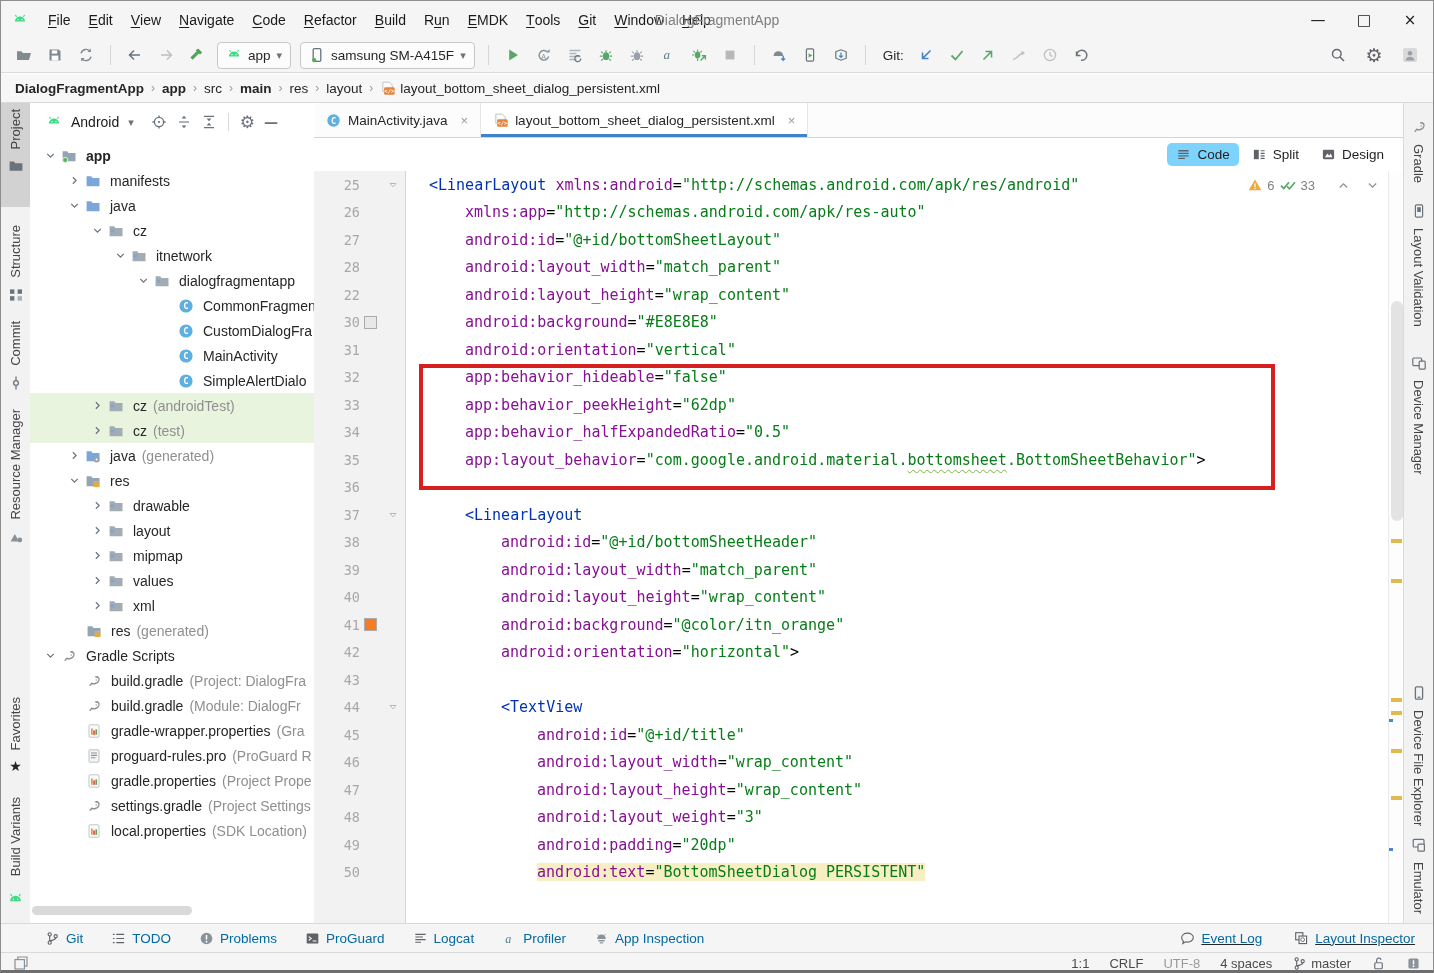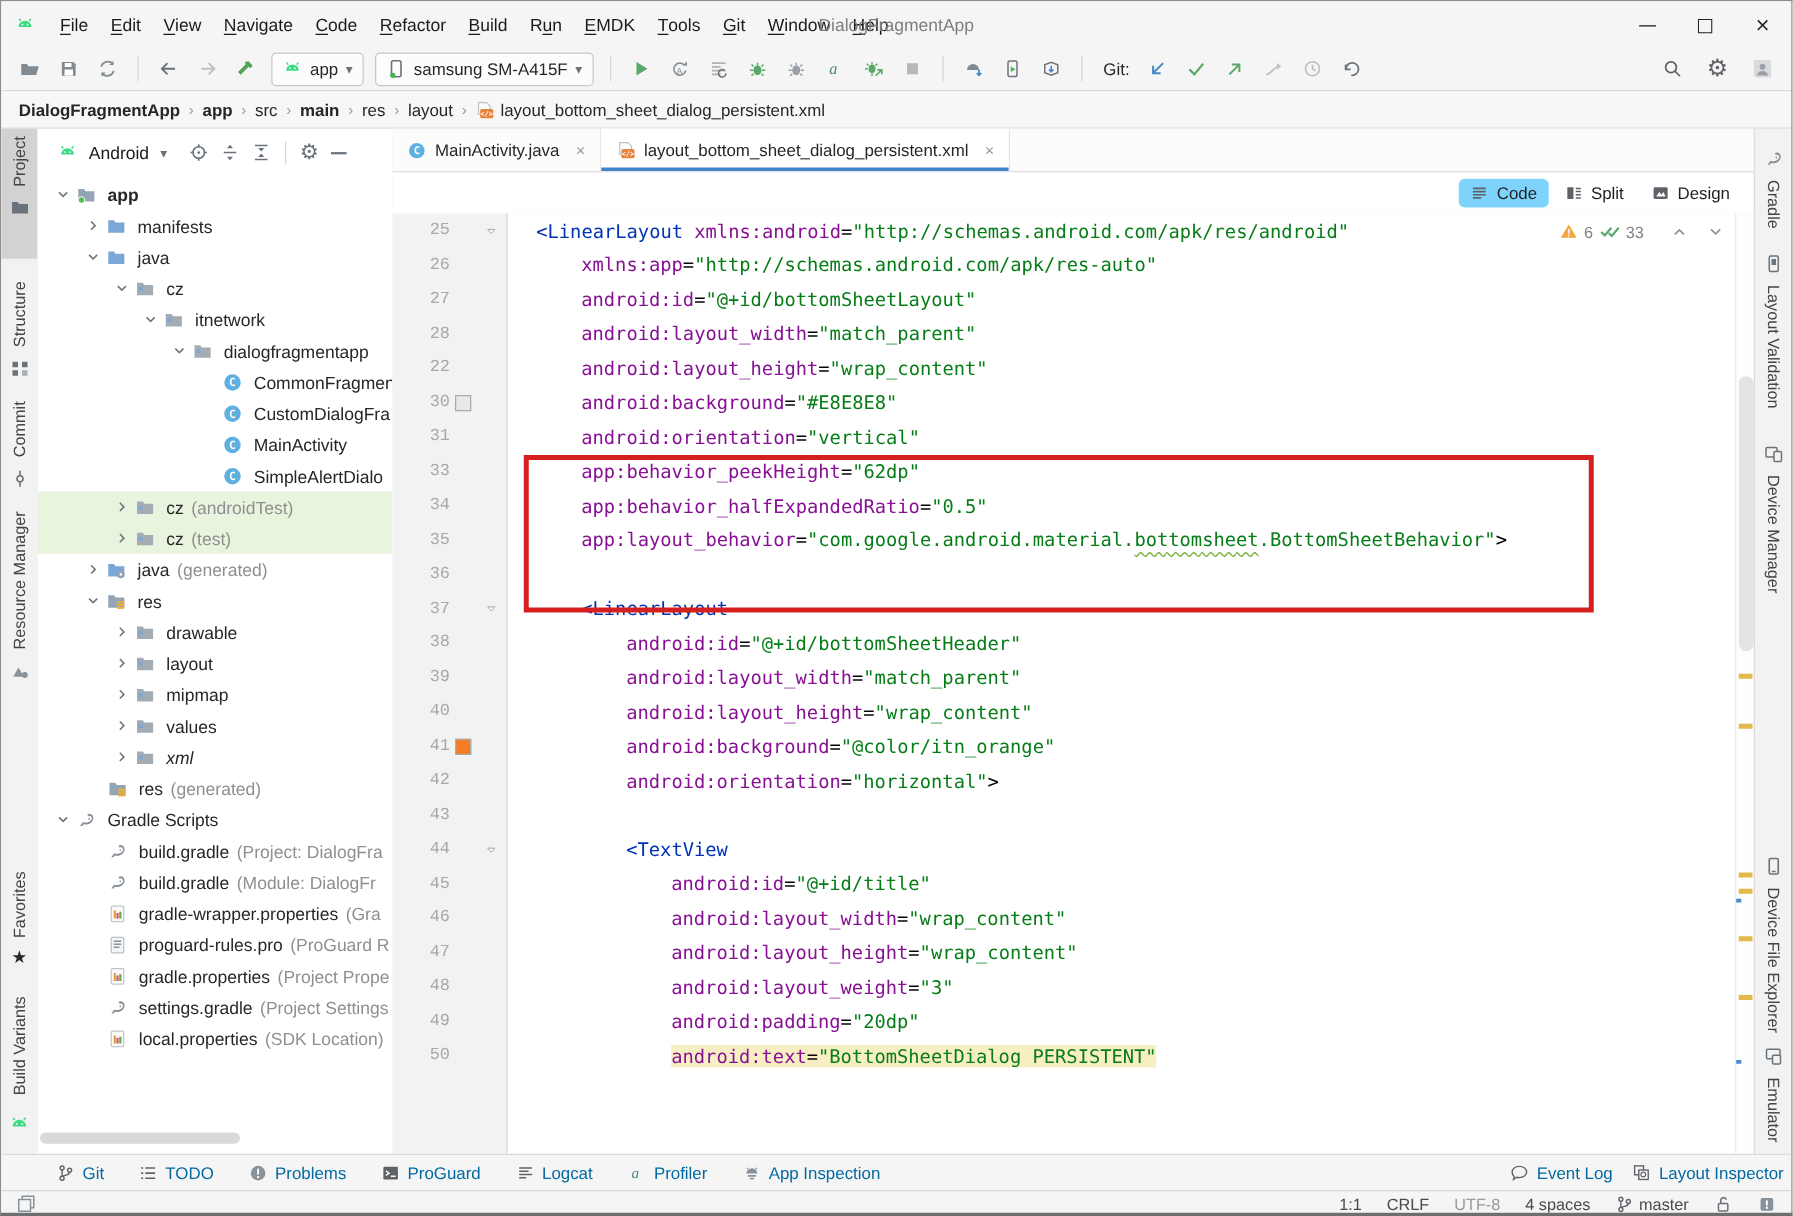--- a/index.html
+++ b/index.html
@@ -68,21 +68,21 @@
   .tab.active{background:#fff;box-shadow:inset 0 -3px 0 #4083C9;}
   .tab .close{color:#9A9A9A;margin-left:6px;font-size:13px;}
   .viewbar{height:33px;display:flex;align-items:center;justify-content:flex-end;gap:4px;padding-right:12px;border-bottom:1px solid #E2E2E2;background:#fff;}
   .vbtn{display:flex;align-items:center;gap:6px;padding:4px 9px;border-radius:5px;font-size:13.5px;color:#1f1f1f;}
   .vbtn.sel{background:#7dd3fc;}
 
   .codewrap{position:absolute;left:0;top:68px;right:0;bottom:0;background:#fff;overflow:hidden;}
   .gutterbg{position:absolute;left:0;top:0;width:91px;height:100%;background:#F2F2F2;border-right:1px solid #D6D6D6;}
   .lines{position:absolute;left:0;top:0;right:16px;}
   .cl{height:27.5px;display:flex;align-items:center;font-family:"DejaVu Sans Mono","Liberation Mono",monospace;font-size:15px;white-space:pre;}
-  .ln{width:46px;text-align:right;color:#A8A8A8;font-size:13.5px;flex:0 0 46px;font-family:Liberation Mono, monospace;}
+  .ln{width:46px;text-align:right;color:#A8A8A8;font-size:13.5px;flex:0 0 46px;}
   .sw{width:20px;display:flex;align-items:center;justify-content:center;flex:0 0 20px;}
   .sw i{display:block;width:11px;height:11px;border:1px solid #ABABAB;}
   .fold{width:25px;display:flex;align-items:center;justify-content:center;flex:0 0 25px;}
   .code{padding-left:24px;}
   .t{color:#0033B3;font-weight:normal;}
   .a{color:#871094;}
   .v{color:#067D17;}
   .p{color:#000;}
   .wavy{text-decoration:underline;text-decoration-style:wavy;text-decoration-color:#7CB342;text-decoration-thickness:1px;text-underline-offset:4px;}
   .hlspan{background:#F7EFC3;}
@@ -91,21 +91,21 @@
   .inspect .gap{width:12px;}
   .stripe{position:absolute;right:0;top:0;width:16px;height:100%;background:#FDFDFD;border-left:1px solid #EAEAEA;}
   .thumb{position:absolute;left:2px;width:12px;border-radius:6px;background:rgba(0,0,0,0.10);}
   .mark{position:absolute;left:2px;width:11px;height:3.5px;background:#E3B94C;}
   .bmark{position:absolute;left:0;width:4px;height:3px;background:#4A88C7;}
 
   
   .bottombar{position:absolute;left:0;top:922px;right:0;height:29px;background:#F5F5F5;border-top:1px solid #D9D9D9;
              display:flex;align-items:center;padding-left:44px;box-sizing:border-box;gap:28px;font-size:13.5px;}
   .bitem{display:flex;align-items:center;gap:6px;color:#0369a1;}
-  .bb-right{margin-left:auto;display:flex;align-items:center;gap:16px;padding-right:6px;}
+  .bb-right{margin-left:auto;display:flex;align-items:center;gap:32px;padding-right:18px;text-decoration:underline;}
   .statusbar{position:absolute;left:0;top:951px;right:0;height:21px;background:#F5F5F5;border-top:1px solid #D9D9D9;
              display:flex;align-items:center;padding:0 12px;box-sizing:border-box;font-size:13px;color:#4A4A4A;}
   .sb-right{margin-left:auto;display:flex;align-items:center;gap:20px;}
   .sb-item{color:#4A4A4A;}
   .sb-item.dim{color:#9A9A9A;}
   .branch{display:flex;align-items:center;gap:4px;}
 </style>
 </head>
 <body>
 
@@ -671,21 +671,21 @@
             </svg>
           </span>
           <span class="ticon">
             <svg width="16" height="16" viewBox="0 0 16 16">
               <path d="M1.6 3.2h4.6l1.3 1.7h7v8.3H1.6z" fill="#A3ABB3"></path>
               <rect x="2.8" y="6.6" width="3.4" height="2.8" fill="#7AA7D7"></rect>
             </svg>
           </span>
           <span class="tlabel">values</span>
         </div>
-        <div class="trow" style="padding-left: 56px; font-style: italic;">
+        <div class="trow" style="padding-left: 56px;">
           <span class="tchev">
             <svg width="13" height="13" viewBox="0 0 16 16">
               <path d="M6 4l4 4-4 4" stroke="#6A737B" stroke-width="1.5" fill="none"></path>
             </svg>
           </span>
           <span class="ticon">
             <svg width="16" height="16" viewBox="0 0 16 16">
               <path d="M1.6 3.2h4.6l1.3 1.7h7v8.3H1.6z" fill="#A3ABB3"></path>
               <rect x="2.8" y="6.6" width="3.4" height="2.8" fill="#7AA7D7"></rect>
             </svg>
@@ -863,20 +863,21 @@
       <div class="lines" id="lines">
           <div class="cl"><span class="ln">25</span><span class="sw"></span><span class="fold"><svg width="12" height="12" viewBox="0 0 16 16">
                 <path d="M4.2 6h7.6L8 10.4z" fill="#fff" stroke="#9AA0A6" stroke-width="1"></path>
               </svg></span><span class="code" style="padding-left: 24px;"><span class="t">&lt;LinearLayout</span> <span class="a">xmlns:android</span><span class="p">=</span><span class="v">"http://schemas.android.com/apk/res/android"</span></span></div>
           <div class="cl"><span class="ln">26</span><span class="sw"></span><span class="fold"></span><span class="code" style="padding-left: 60px;"><span class="a">xmlns:app</span><span class="p">=</span><span class="v">"http://schemas.android.com/apk/res-auto"</span></span></div>
           <div class="cl"><span class="ln">27</span><span class="sw"></span><span class="fold"></span><span class="code" style="padding-left: 60px;"><span class="a">android:id</span><span class="p">=</span><span class="v">"@+id/bottomSheetLayout"</span></span></div>
           <div class="cl"><span class="ln">28</span><span class="sw"></span><span class="fold"></span><span class="code" style="padding-left: 60px;"><span class="a">android:layout_width</span><span class="p">=</span><span class="v">"match_parent"</span></span></div>
           <div class="cl"><span class="ln">22</span><span class="sw"></span><span class="fold"></span><span class="code" style="padding-left: 60px;"><span class="a">android:layout_height</span><span class="p">=</span><span class="v">"wrap_content"</span></span></div>
           <div class="cl"><span class="ln">30</span><span class="sw"><i style="background: rgb(232, 232, 232);"></i></span><span class="fold"></span><span class="code" style="padding-left: 60px;"><span class="a">android:background</span><span class="p">=</span><span class="v">"#E8E8E8"</span></span></div>
           <div class="cl"><span class="ln">31</span><span class="sw"></span><span class="fold"></span><span class="code" style="padding-left: 60px;"><span class="a">android:orientation</span><span class="p">=</span><span class="v">"vertical"</span></span></div>
+          <div class="cl"><span class="ln">32</span><span class="sw"></span><span class="fold"></span><span class="code" style="padding-left: 60px;"><span class="a">app:behavior_hideable</span><span class="p">=</span><span class="v">"false"</span></span></div>
           <div class="cl"><span class="ln">33</span><span class="sw"></span><span class="fold"></span><span class="code" style="padding-left: 60px;"><span class="a">app:behavior_peekHeight</span><span class="p">=</span><span class="v">"62dp"</span></span></div>
           <div class="cl"><span class="ln">34</span><span class="sw"></span><span class="fold"></span><span class="code" style="padding-left: 60px;"><span class="a">app:behavior_halfExpandedRatio</span><span class="p">=</span><span class="v">"0.5"</span></span></div>
           <div class="cl"><span class="ln">35</span><span class="sw"></span><span class="fold"></span><span class="code" style="padding-left: 60px;"><span class="a">app:layout_behavior</span><span class="p">=</span><span class="v">"com.google.android.material.<span class="wavy">bottomsheet</span>.BottomSheetBehavior"</span><span class="p">&gt;</span></span></div>
           <div class="cl"><span class="ln">36</span><span class="sw"></span><span class="fold"></span><span class="code" style="padding-left: 24px;"></span></div>
           <div class="cl"><span class="ln">37</span><span class="sw"></span><span class="fold"><svg width="12" height="12" viewBox="0 0 16 16">
                 <path d="M4.2 6h7.6L8 10.4z" fill="#fff" stroke="#9AA0A6" stroke-width="1"></path>
               </svg></span><span class="code" style="padding-left: 60px;"><span class="t">&lt;LinearLayout</span></span></div>
           <div class="cl"><span class="ln">38</span><span class="sw"></span><span class="fold"></span><span class="code" style="padding-left: 96px;"><span class="a">android:id</span><span class="p">=</span><span class="v">"@+id/bottomSheetHeader"</span></span></div>
           <div class="cl"><span class="ln">39</span><span class="sw"></span><span class="fold"></span><span class="code" style="padding-left: 96px;"><span class="a">android:layout_width</span><span class="p">=</span><span class="v">"match_parent"</span></span></div>
           <div class="cl"><span class="ln">40</span><span class="sw"></span><span class="fold"></span><span class="code" style="padding-left: 96px;"><span class="a">android:layout_height</span><span class="p">=</span><span class="v">"wrap_content"</span></span></div>

